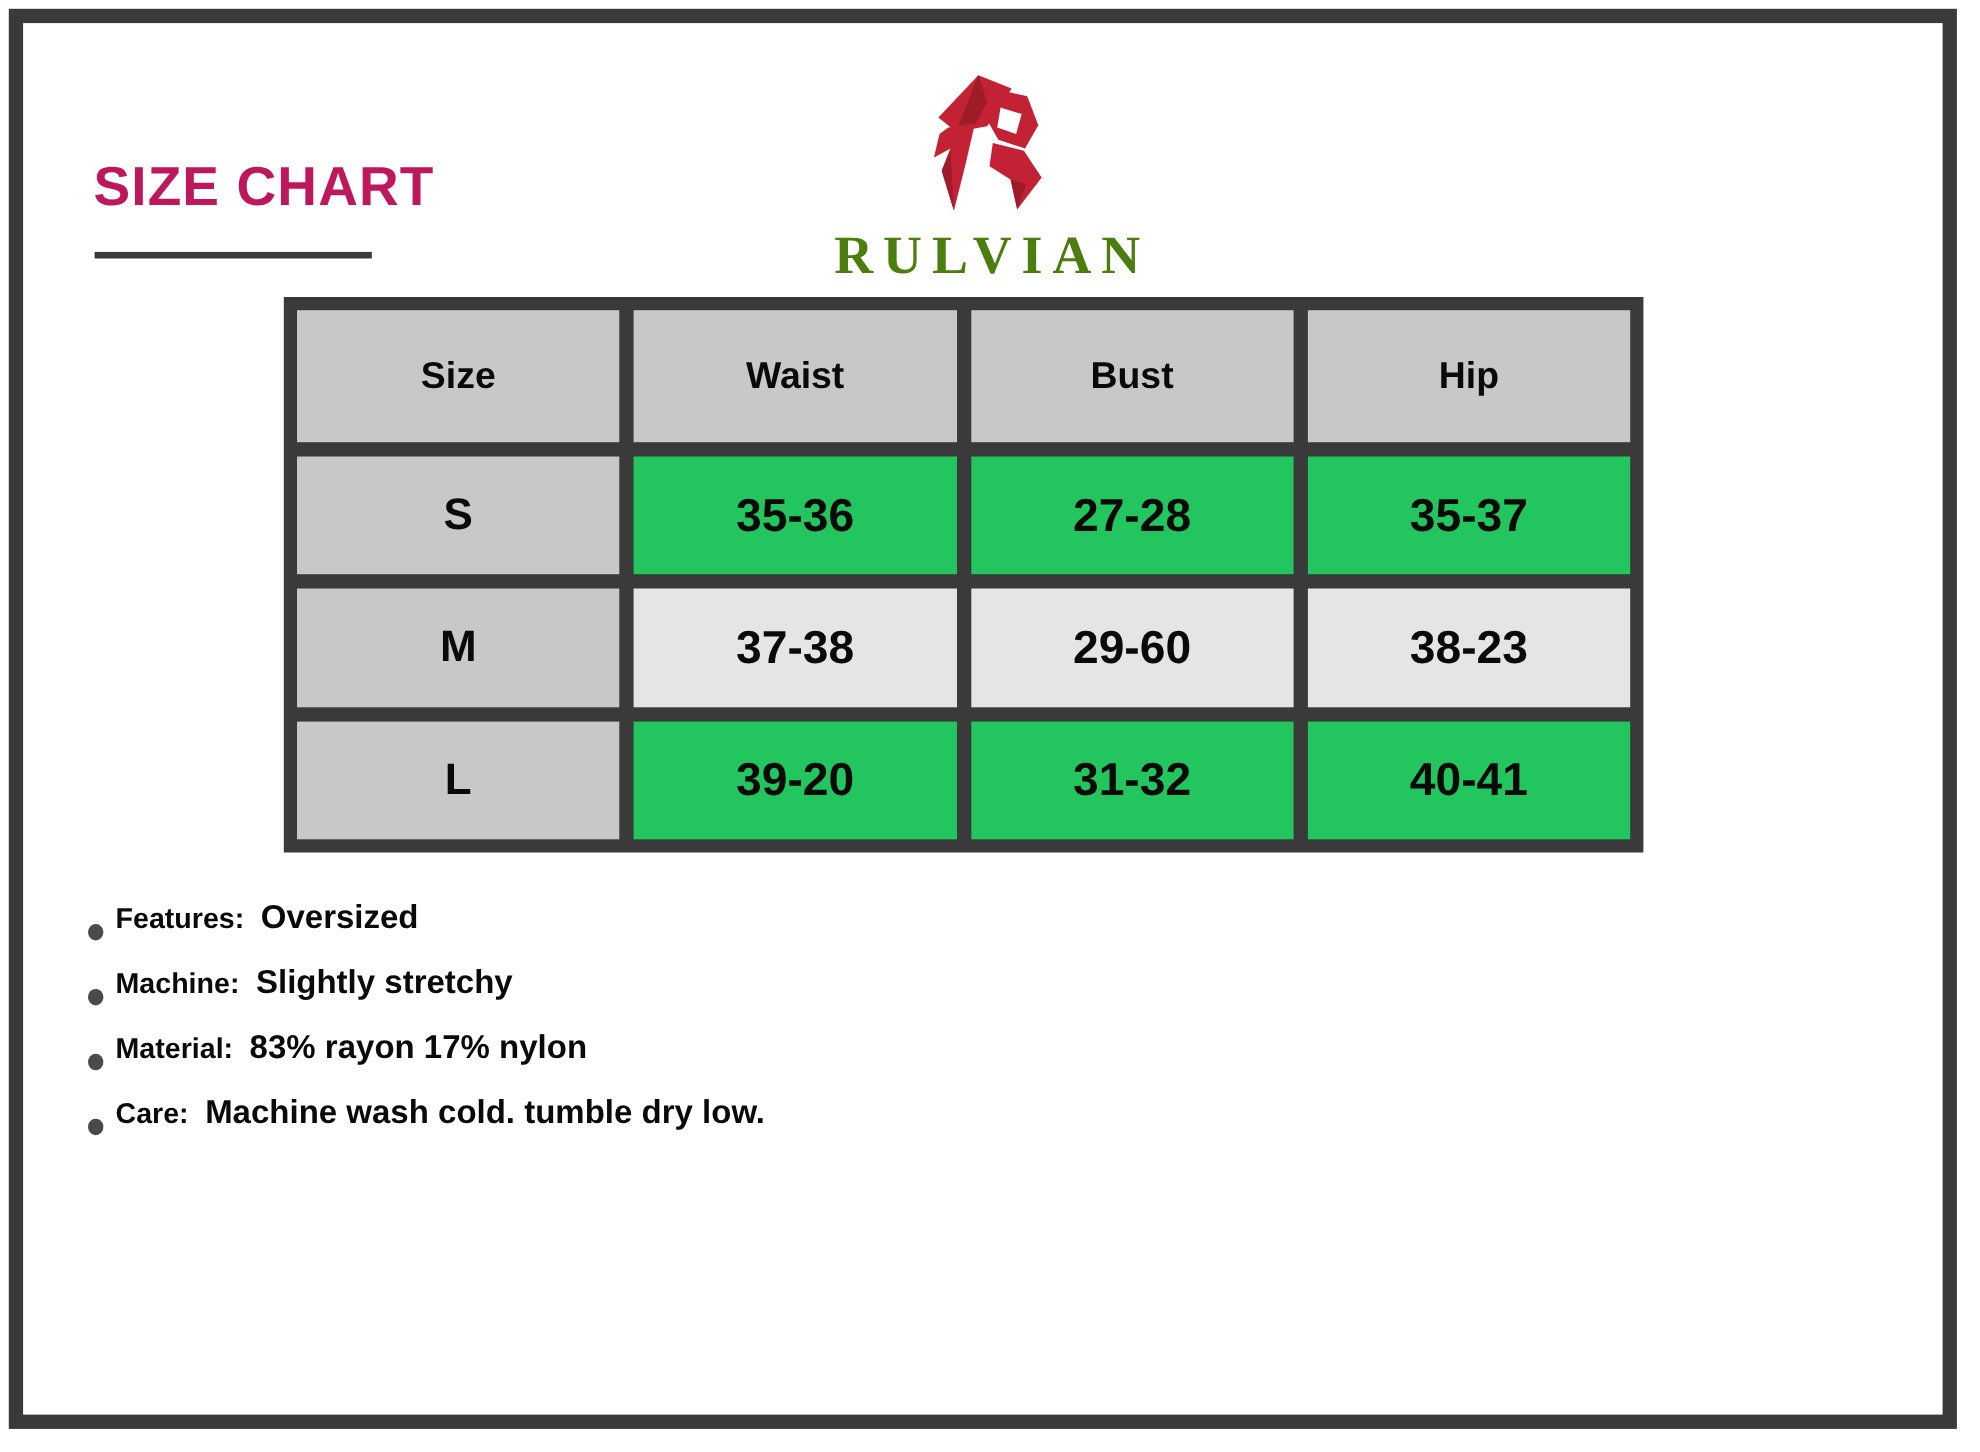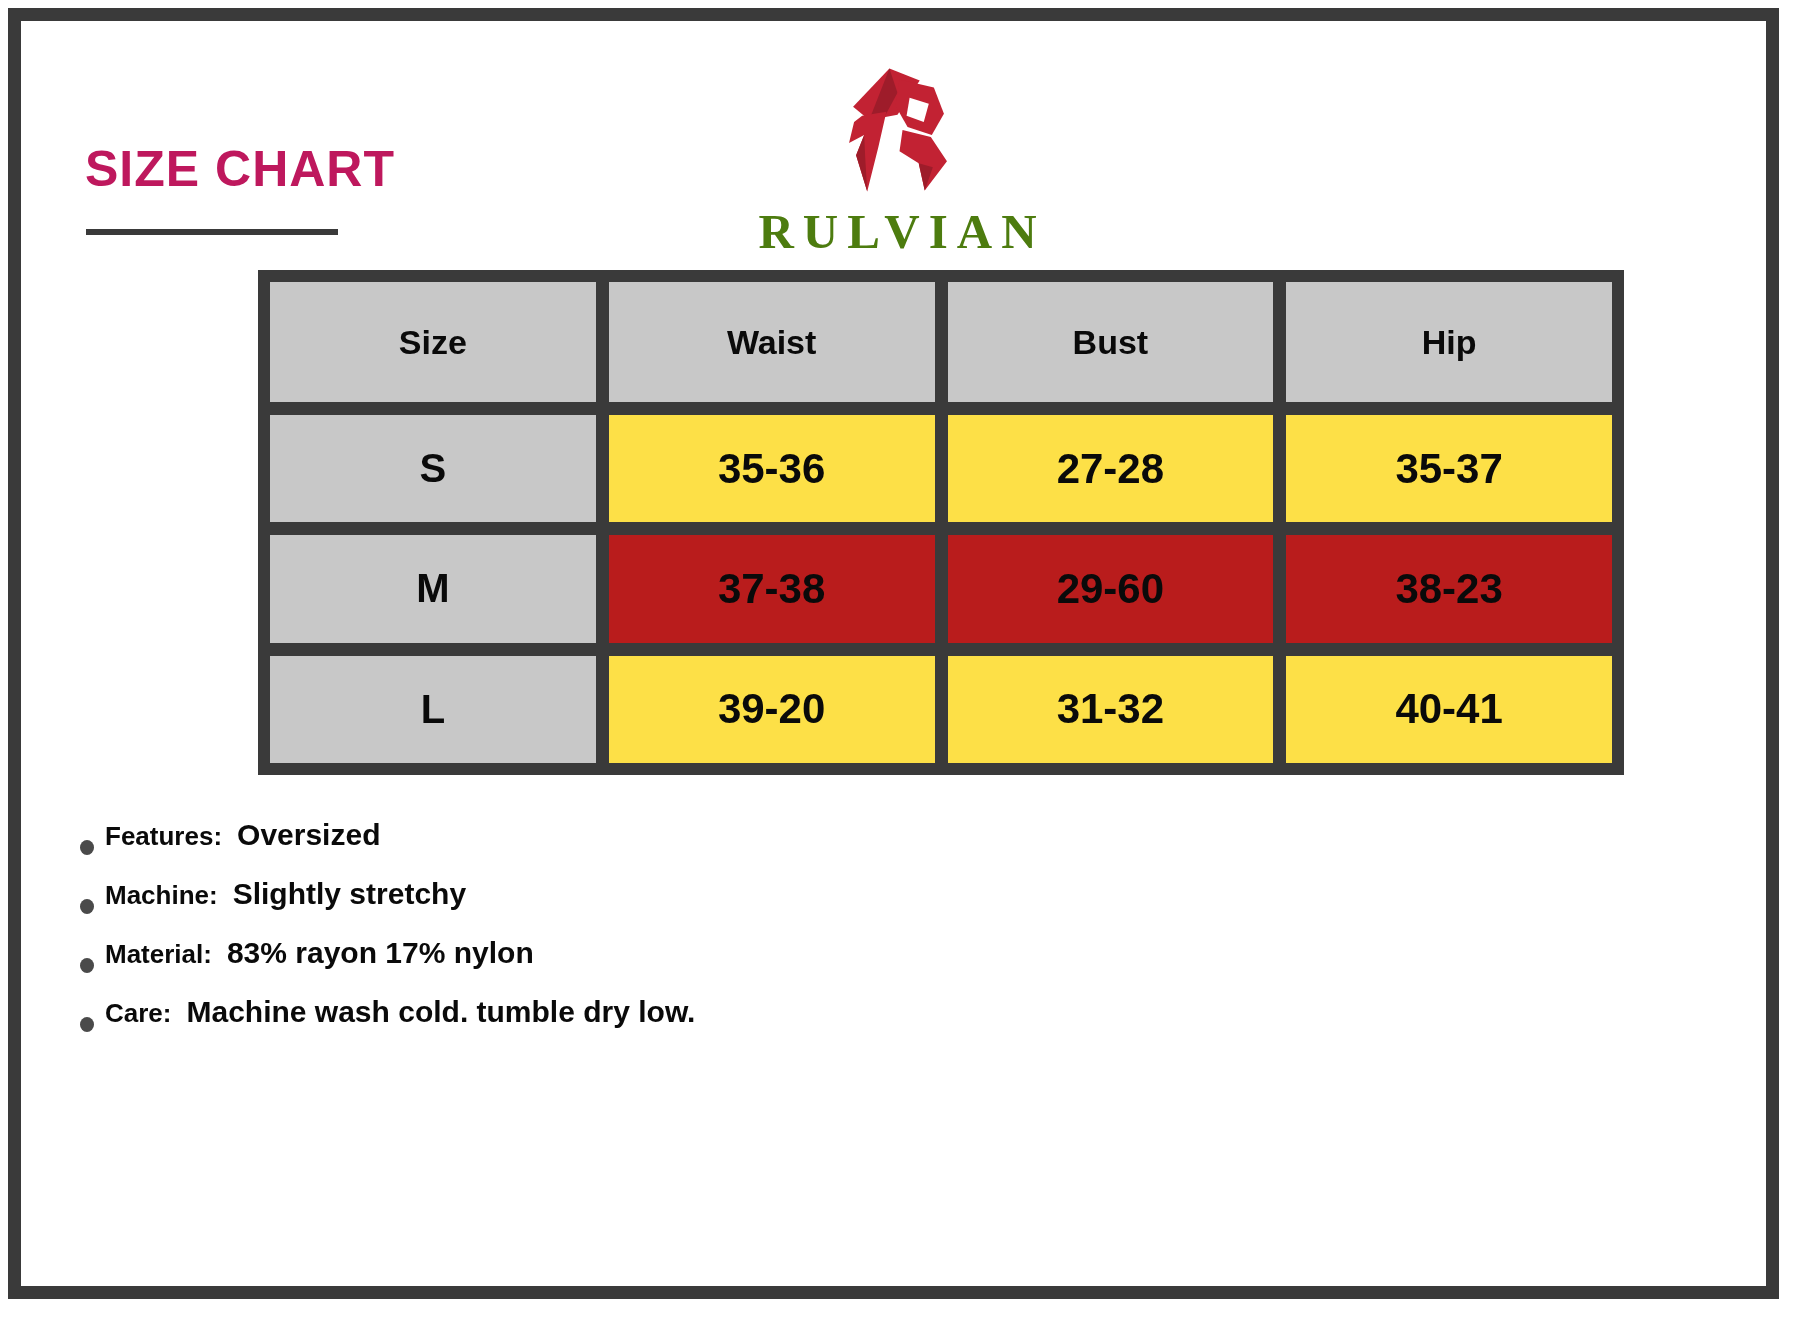--- a/index.html
+++ b/index.html
@@ -18,33 +18,33 @@
   .title-rule{
     position:absolute;left:86px;top:229px;width:252px;height:6px;background:#3A3A3A;
   }
   .logo-mark{position:absolute;left:845px;top:64px;width:106px;height:136px;}
   .wordmark{
     position:absolute;left:742px;top:207px;width:320px;text-align:center;
     font-family:"Liberation Serif", serif;font-weight:bold;font-size:49px;
     letter-spacing:9px;color:#4d7c0f;line-height:1;
   }
   .size-table{
-    position:absolute;left:258px;top:270px;width:1366px;height:505px;
+    position:absolute;left:258px;top:270px;width:1236px;height:505px;
     background:#3A3A3A;box-sizing:border-box;padding:12px;
     display:grid;grid-template-columns:repeat(4,1fr);
     grid-template-rows:120px 1fr 1fr 1fr;gap:13px;
   }
   .cell{
     display:flex;align-items:center;justify-content:center;
     font-weight:bold;color:#0A0A0A;
   }
   .cell.head{background:#C8C8C8;font-size:34px;}
   .cell.sizecol{background:#C8C8C8;font-size:40px;}
-  .cell.data{background:#fde047;font-size:42px;}
-  .cell.data.alt{background:#b91c1c;text-align:center;}
+  .cell.data{background:#22c55e;font-size:42px;}
+  .cell.data.alt{background:#e5e5e5;text-align:center;}
   .details{position:absolute;left:80px;top:818px;width:1300px;}
   .detail-item{display:flex;align-items:baseline;height:59px;}
   .bullet{
     width:14px;height:15px;border-radius:50%;background:#4A4A4A;
     align-self:center;margin-right:11px;flex:0 0 auto;
   }
   .detail-label{font-size:26px;font-weight:bold;color:#0A0A0A;margin-right:15px;}
   .detail-value{font-size:30px;font-weight:bold;color:#0A0A0A;}
 </style>
 </head>

